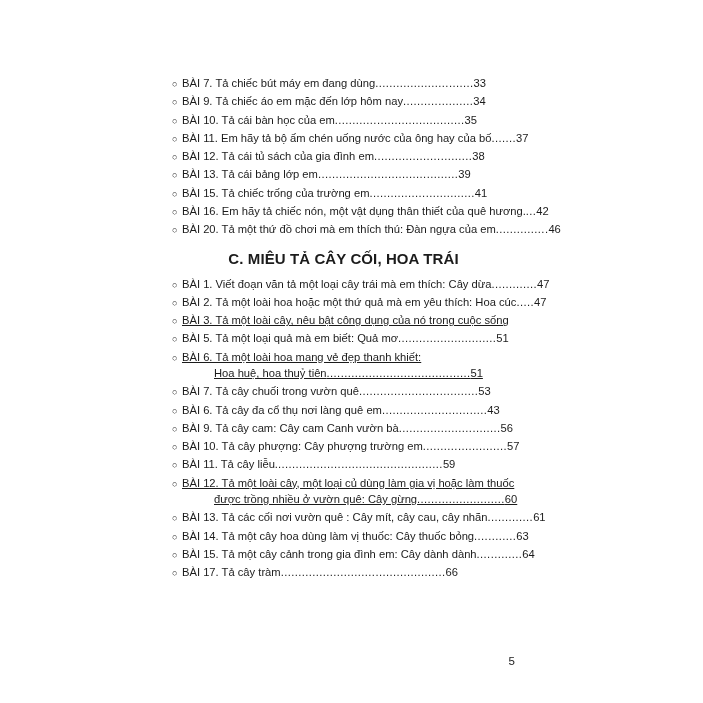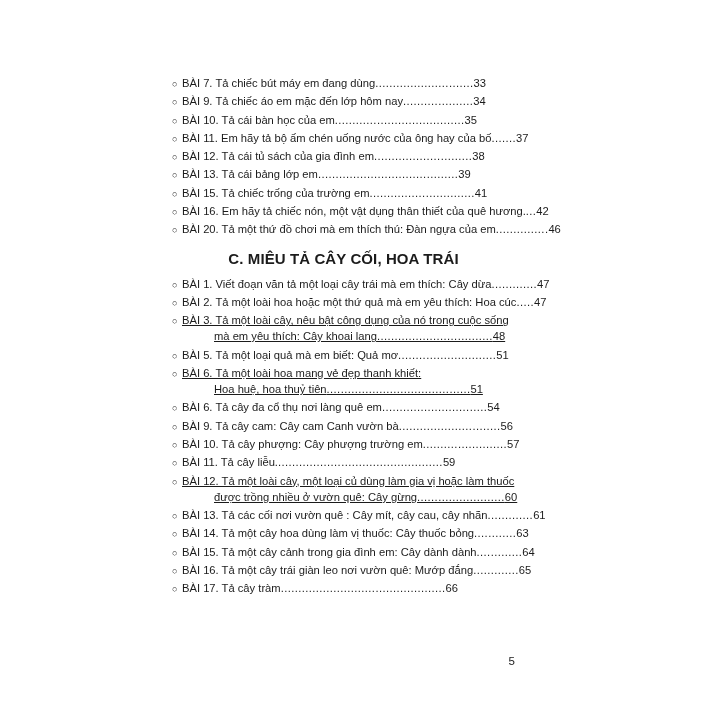--- a/index.html
+++ b/index.html
@@ -87,29 +87,29 @@
       <div class="entry"><span class="bullet">○</span><span class="txt">BÀI 15. Tả chiếc trống của trường em</span><span class="dots">..............................</span><span class="pg">41</span></div>
       <div class="entry"><span class="bullet">○</span><span class="txt">BÀI 16. Em hãy tả chiếc nón, một vật dụng thân thiết của quê hương.</span><span class="dots">...</span><span class="pg">42</span></div>
       <div class="entry"><span class="bullet">○</span><span class="txt">BÀI 20. Tả một thứ đồ chơi mà em thích thú: Đàn ngựa của em</span><span class="dots">...............</span><span class="pg">46</span></div>
     </div>
 
   <div class="section-head">C. MIÊU TẢ CÂY CỐI, HOA TRÁI</div>
 
   <div class="toc" id="bottom-list">
       <div class="entry"><span class="bullet">○</span><span class="txt">BÀI 1. Viết đoạn văn tả một loại cây trái mà em thích: Cây dừa</span><span class="dots">.............</span><span class="pg">47</span></div>
       <div class="entry"><span class="bullet">○</span><span class="txt">BÀI 2. Tả một loài hoa hoặc một thứ quả mà em yêu thích: Hoa cúc</span><span class="dots">.....</span><span class="pg">47</span></div>
-      <div class="entry wrap"><span class="bullet">○</span><span class="txt">BÀI 3. Tả một loài cây, nêu bật công dụng của nó trong cuộc sống</span><span class="cont"><span>mà em yêu thích: Cây khoai lang</span><span class="dots">.................................</span><span class="pg">48</span></span></div>
+      <div class="entry wrap"><span class="bullet">○</span><span class="txt">BÀI 3. Tả một loài cây, nêu bật công dụng của nó trong cuộc sống</span></div>
       <div class="entry"><span class="bullet">○</span><span class="txt">BÀI 5. Tả một loại quả mà em biết: Quả mơ</span><span class="dots">............................</span><span class="pg">51</span></div>
       <div class="entry wrap"><span class="bullet">○</span><span class="txt">BÀI 6. Tả một loài hoa mang vẻ đẹp thanh khiết:</span><span class="cont"><span>Hoa huệ, hoa thuỷ tiên</span><span class="dots">.........................................</span><span class="pg">51</span></span></div>
-      <div class="entry"><span class="bullet">○</span><span class="txt">BÀI 6. Tả cây đa cổ thụ nơi làng quê em</span><span class="dots">..............................</span><span class="pg">54</span></div>
+      <div class="entry"><span class="bullet">○</span><span class="txt">BÀI 7. Tả cây chuối trong vườn quê</span><span class="dots">..................................</span><span class="pg">53</span></div>
+      <div class="entry"><span class="bullet">○</span><span class="txt">BÀI 6. Tả cây đa cổ thụ nơi làng quê em</span><span class="dots">..............................</span><span class="pg">43</span></div>
       <div class="entry"><span class="bullet">○</span><span class="txt">BÀI 9. Tả cây cam: Cây cam Canh vườn bà</span><span class="dots">.............................</span><span class="pg">56</span></div>
       <div class="entry"><span class="bullet">○</span><span class="txt">BÀI 10. Tả cây phượng: Cây phượng trường em</span><span class="dots">........................</span><span class="pg">57</span></div>
       <div class="entry"><span class="bullet">○</span><span class="txt">BÀI 11. Tả cây liễu.</span><span class="dots">...............................................</span><span class="pg">59</span></div>
       <div class="entry wrap"><span class="bullet">○</span><span class="txt">BÀI 12. Tả một loài cây, một loại củ dùng làm gia vị hoặc làm thuốc</span><span class="cont"><span>được trồng nhiều ở vườn quê: Cây gừng</span><span class="dots">.........................</span><span class="pg">60</span></span></div>
       <div class="entry"><span class="bullet">○</span><span class="txt">BÀI 13. Tả các cối nơi vườn quê : Cây mít, cây cau, cây nhãn</span><span class="dots">.............</span><span class="pg">61</span></div>
       <div class="entry"><span class="bullet">○</span><span class="txt">BÀI 14. Tả một cây hoa dùng làm vị thuốc: Cây thuốc bỏng</span><span class="dots">............</span><span class="pg">63</span></div>
       <div class="entry"><span class="bullet">○</span><span class="txt">BÀI 15. Tả một cây cảnh trong gia đình em: Cây dành dành</span><span class="dots">.............</span><span class="pg">64</span></div>
-      <div class="entry"><span class="bullet">○</span><span class="txt">BÀI 16. Tả một cây trái giàn leo nơi vườn quê: Mướp đắng</span><span class="dots">.............</span><span class="pg">65</span></div>
       <div class="entry"><span class="bullet">○</span><span class="txt">BÀI 17. Tả cây tràm</span><span class="dots">...............................................</span><span class="pg">66</span></div>
     </div>
 
   <div class="pagenum">5</div>
 </div>
 
 </body></html>

